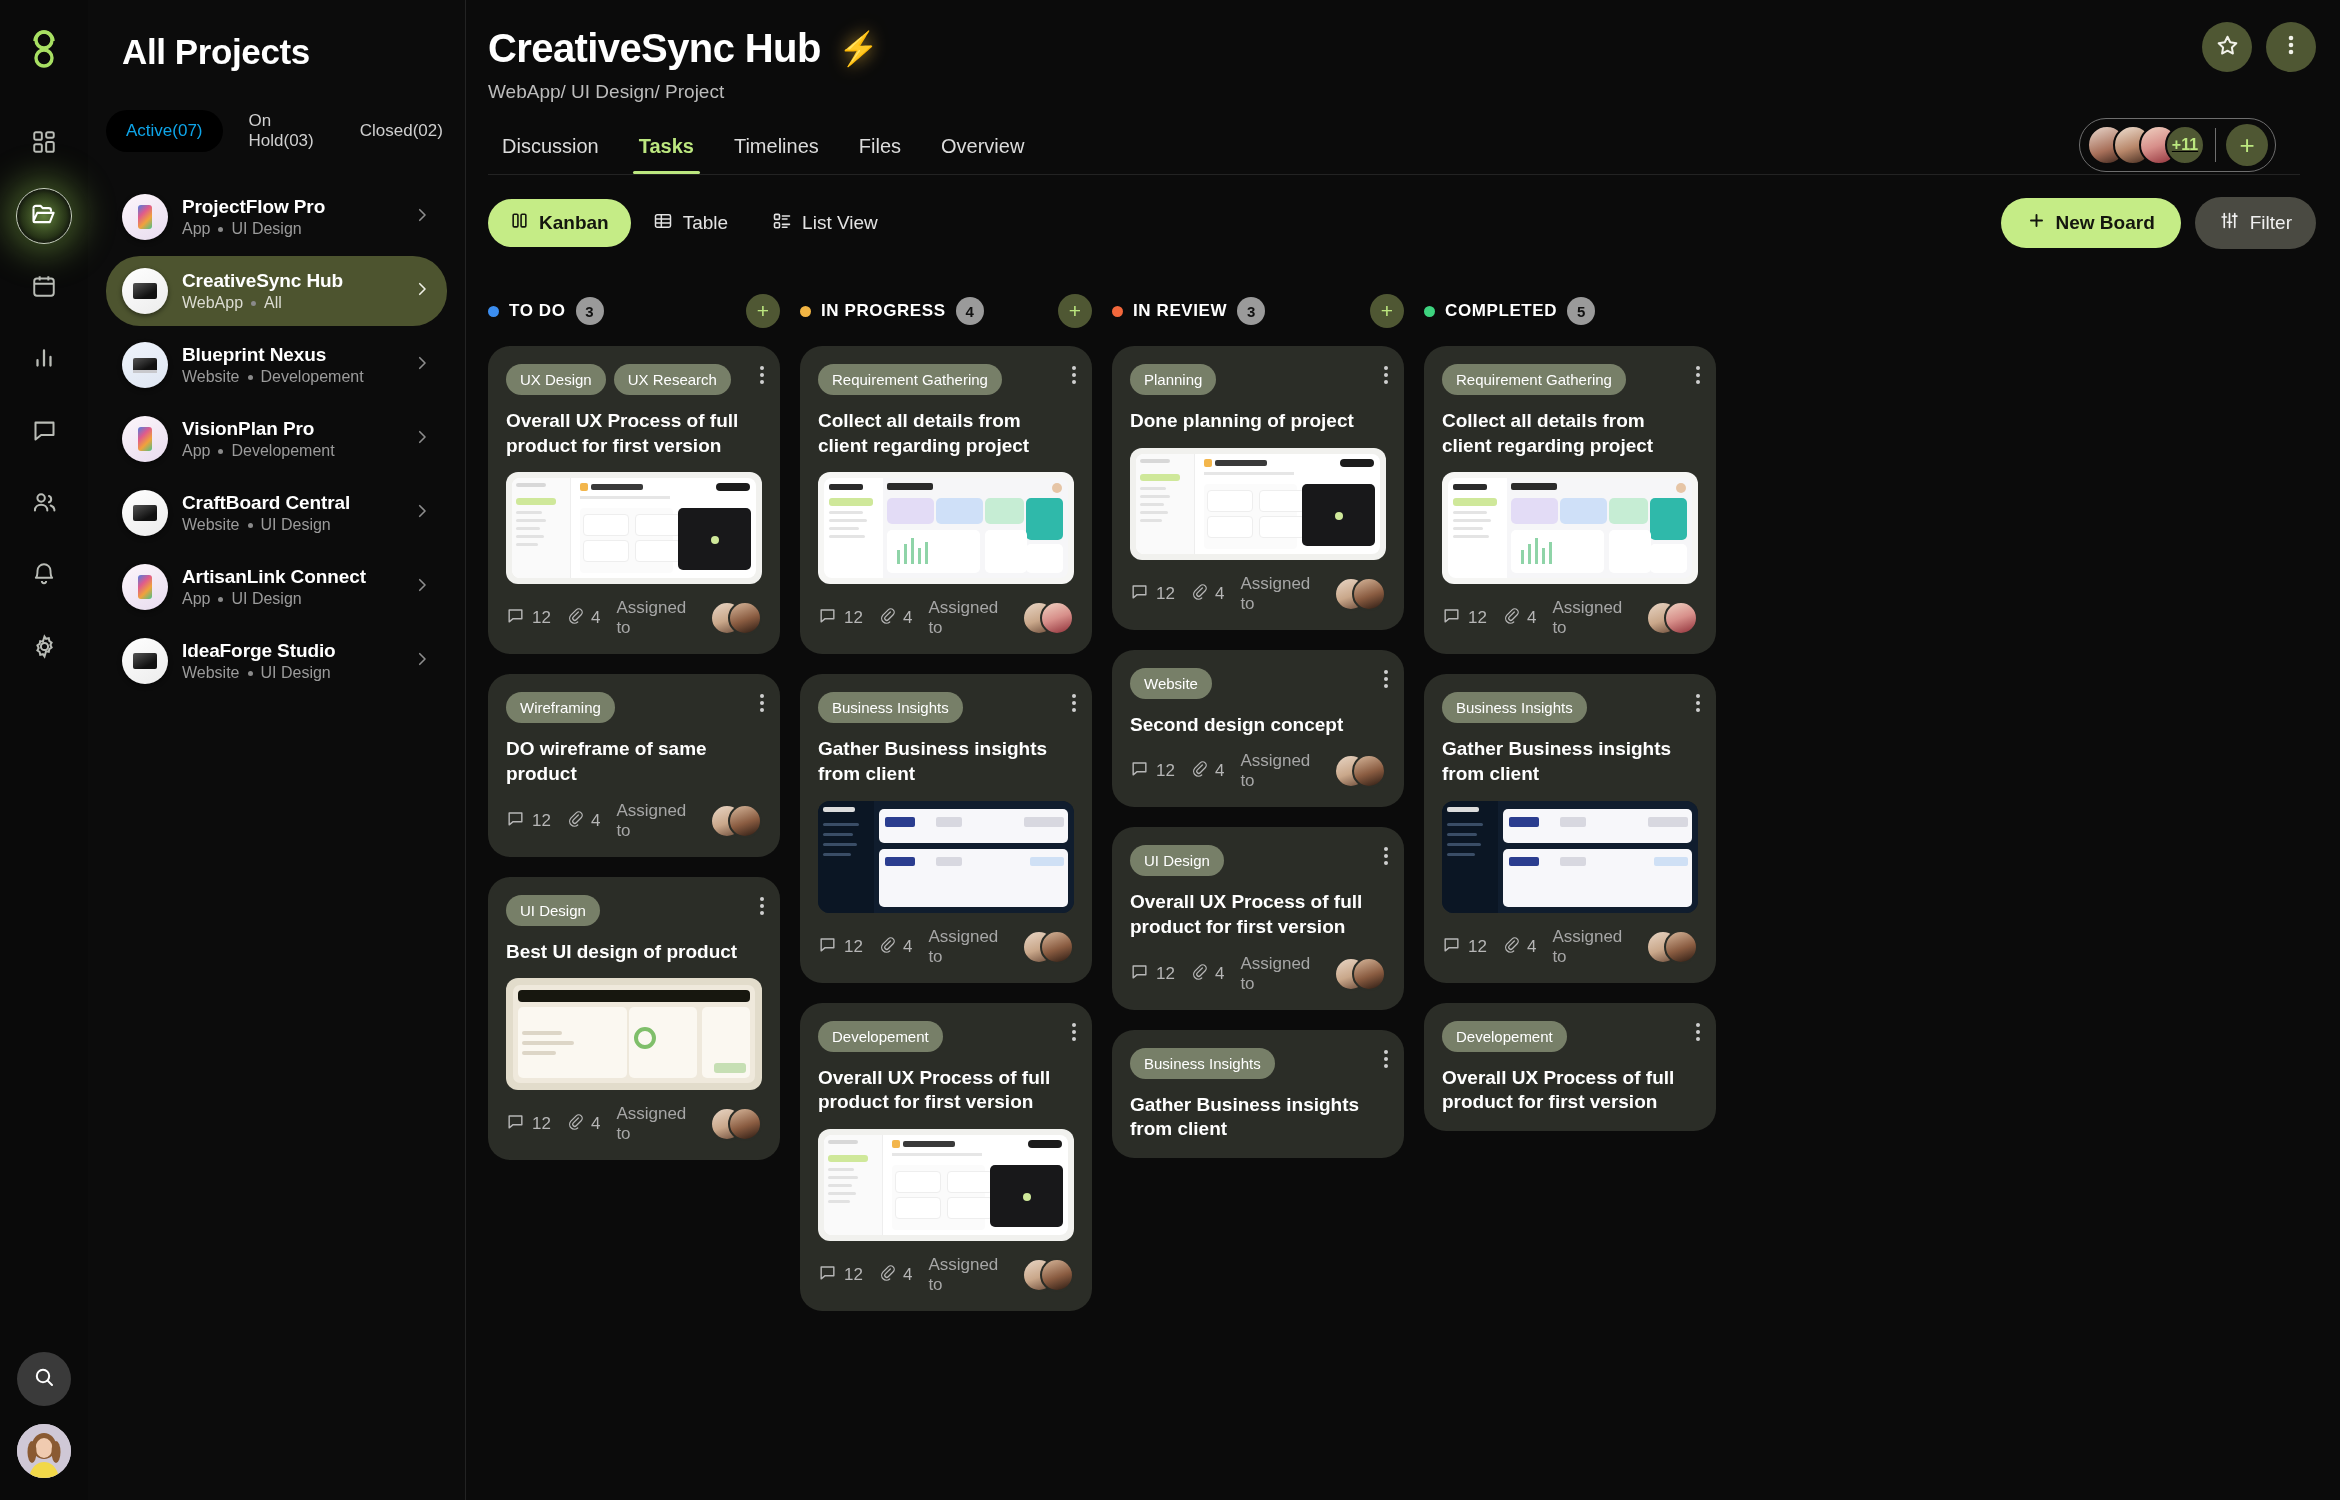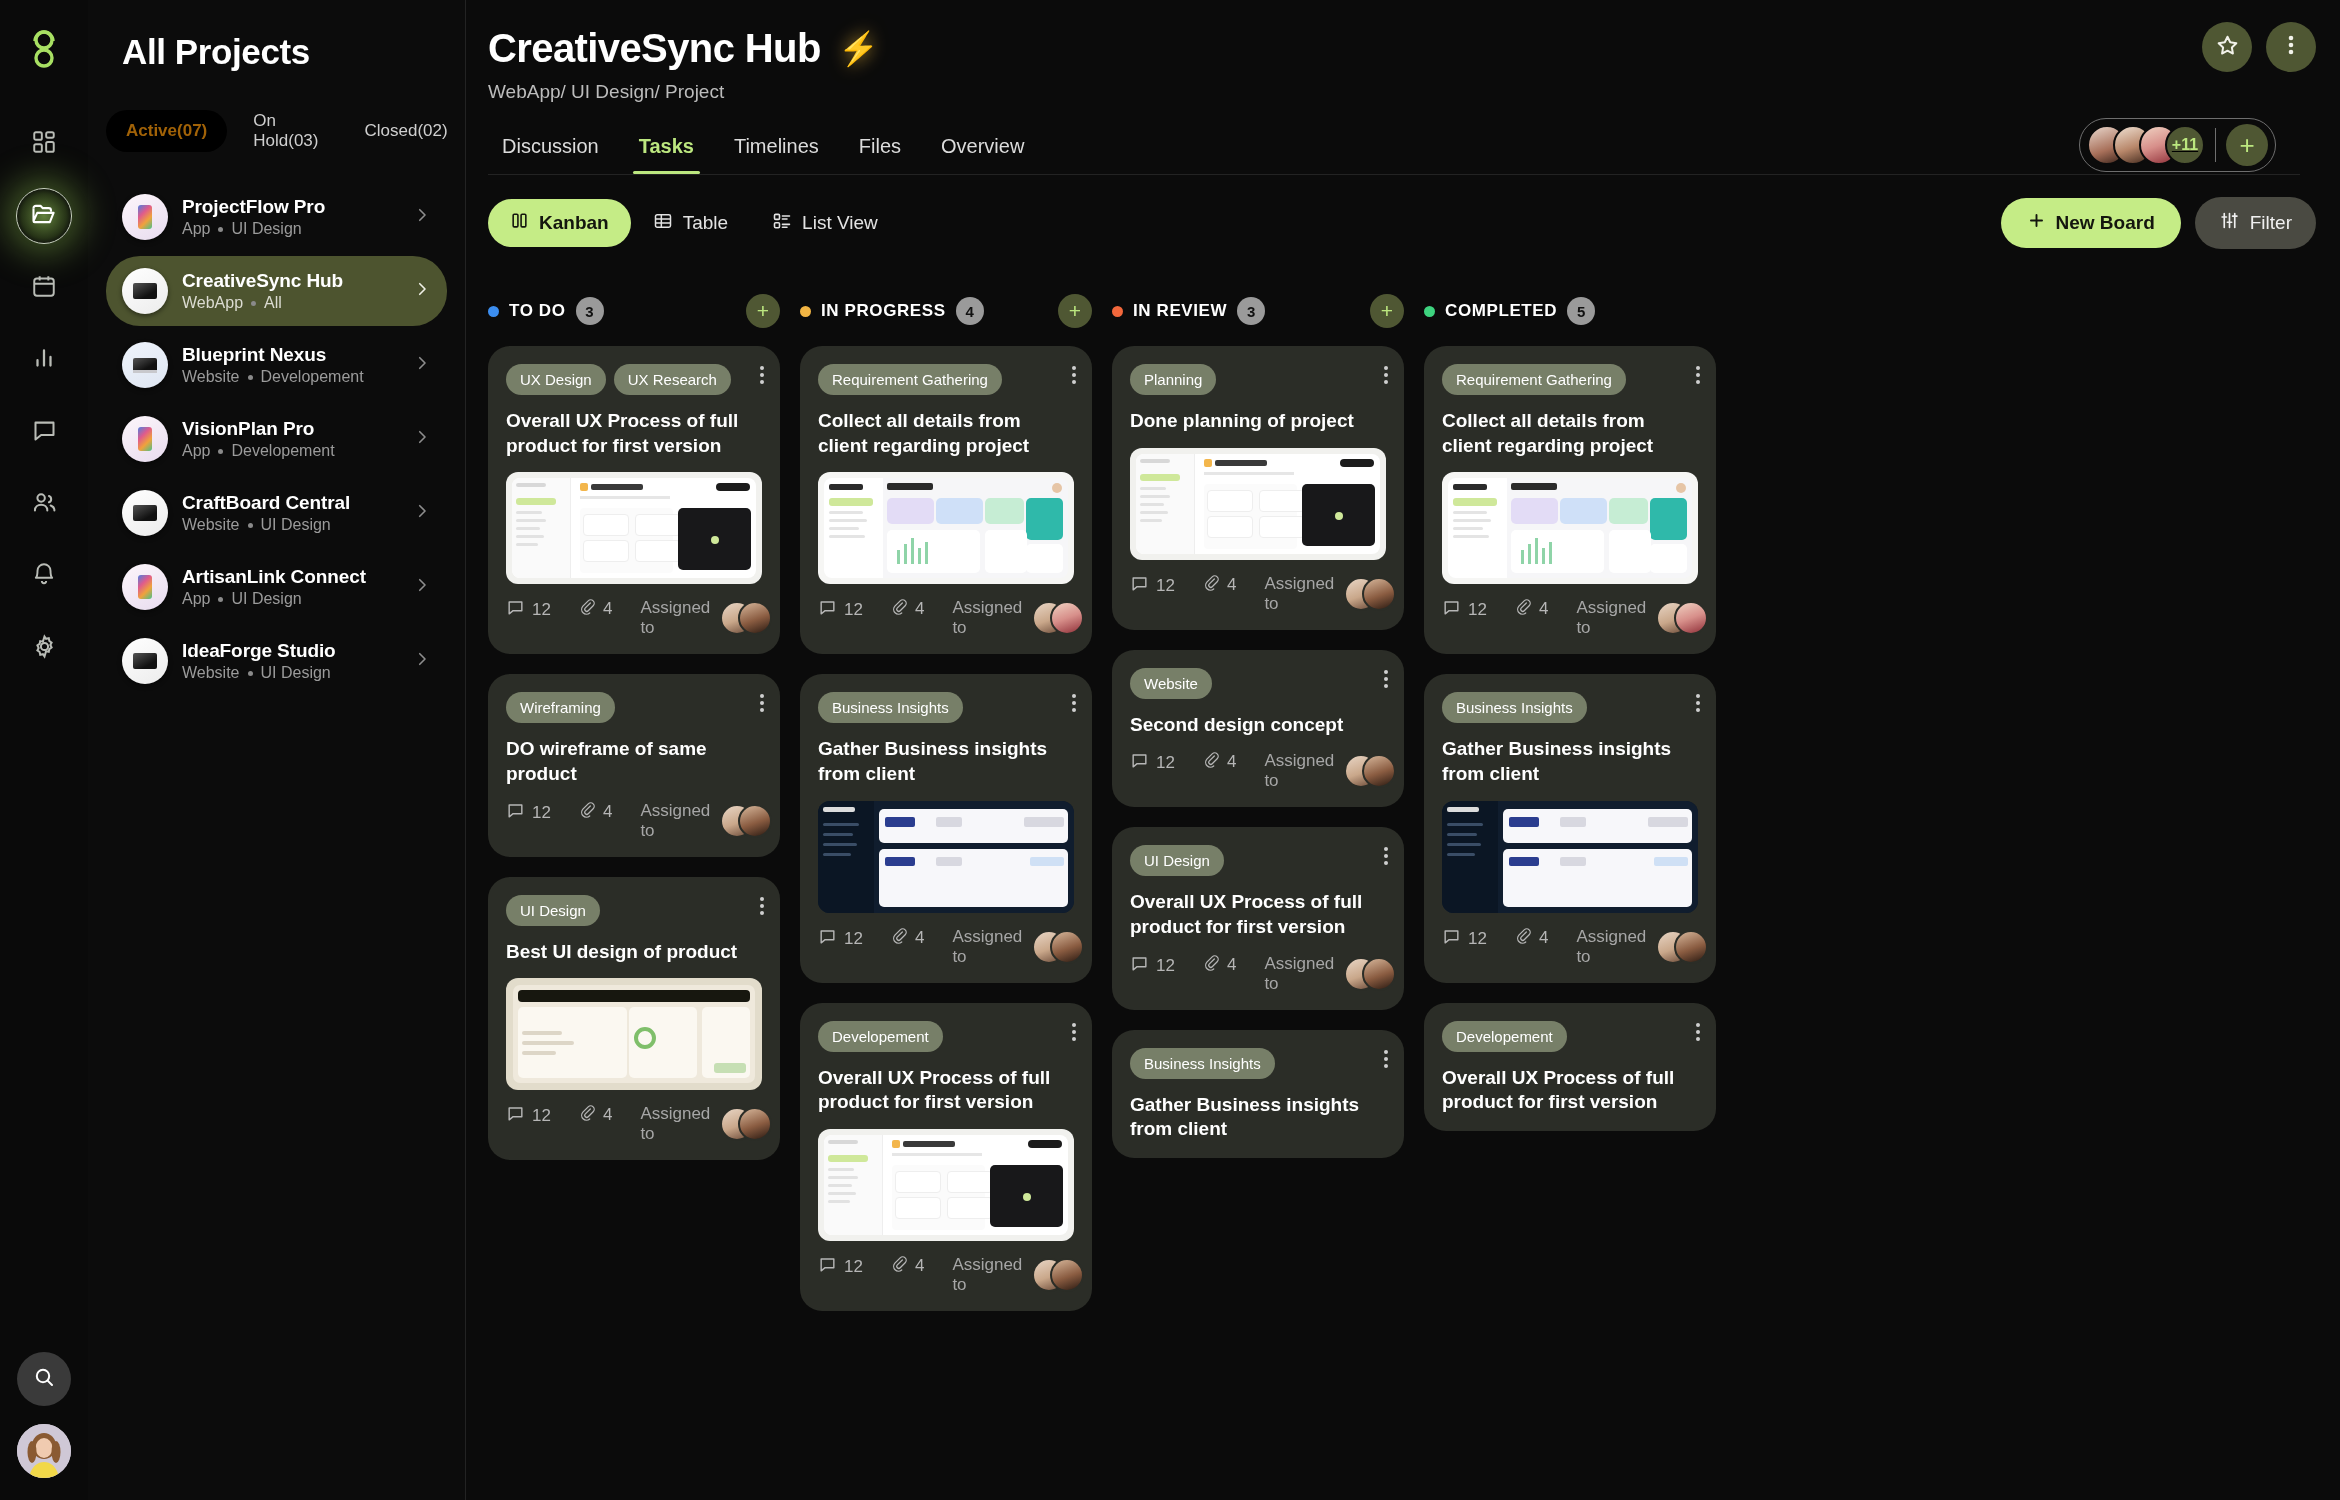--- a/index.html
+++ b/index.html
@@ -52,21 +52,21 @@
   }
   .search-wrap input {
     background: transparent; border: 0; outline: none; color: #e8e8e8;
     font-size: 17px; font-family: "Liberation Sans", sans-serif; width: 100%;
   }
   .search-wrap input::placeholder { color: #9a9a9a; }
   .filters { display: flex; align-items: center; gap: 6px; margin-top: 28px; }
   .filter-chip {
     font-size: 17px; color: #cfcfcf; padding: 11px 20px; border-radius: 22px;
   }
-  .filter-chip.active { background: #000000; color: #a16207; font-weight: 700; }
+  .filter-chip.active { background: #000000; color: #0ea5e9; font-weight: 400; }
   .proj-list { margin-top: 20px; display: flex; flex-direction: column; gap: 4px; }
   .proj {
     display: flex; align-items: center; gap: 14px;
     padding: 12px 16px; border-radius: 34px; position: relative;
   }
   .proj.selected { background: #4d542f; }
   .proj-thumb {
     width: 46px; height: 46px; border-radius: 50%; flex: 0 0 46px;
     display: flex; align-items: center; justify-content: center;
     box-shadow: 0 2px 5px rgba(0,0,0,.45);
@@ -168,21 +168,21 @@
   .card-menu { position: absolute; top: 20px; right: 16px; display: flex; flex-direction: column; gap: 3px; }
   .card-menu i { width: 4px; height: 4px; border-radius: 50%; background: #cfcfcf; display: block; }
   .card-title { color: #ffffff; font-size: 19px; font-weight: 700; line-height: 1.3; margin-top: 14px; }
   .card-thumb {
     margin-top: 14px; height: 112px; border-radius: 12px; overflow: hidden; position: relative;
   }
   .thumb-a { background: #f1f1ee; }
   .thumb-b { background: #f6f6f4; }
   .thumb-c { background: #e2dccb; }
   .thumb-d { background: #0e1b2b; }
-  .card-foot { display: flex; align-items: flex-start; margin-top: 14px; gap: 28px; }
+  .card-foot { display: flex; align-items: center; margin-top: 14px; gap: 16px; }
   .meta { display: flex; align-items: center; gap: 7px; color: #b6b6b6; font-size: 17px; }
   .assigned { margin-left: auto; display: flex; align-items: center; gap: 10px; color: #a6a6a6; font-size: 17px; }
   .av-sm { width: 34px; height: 34px; border-radius: 50%; border: 2px solid #2b2d27; overflow: hidden; }
   .av-sm + .av-sm { margin-left: -16px; }
 
   
   .f1 { background: linear-gradient(160deg,#e8d5c4 0%,#c9a78a 55%,#6b4a38 100%); }
   .f2 { background: linear-gradient(160deg,#d7b79b 0%,#8a5c41 55%,#2a1a12 100%); }
   .f3 { background: linear-gradient(160deg,#f0d2c2 0%,#d78f8a 50%,#8f2f38 100%); }
   .f4 { background: linear-gradient(160deg,#efe0d2 0%,#b8876a 55%,#40281c 100%); }

